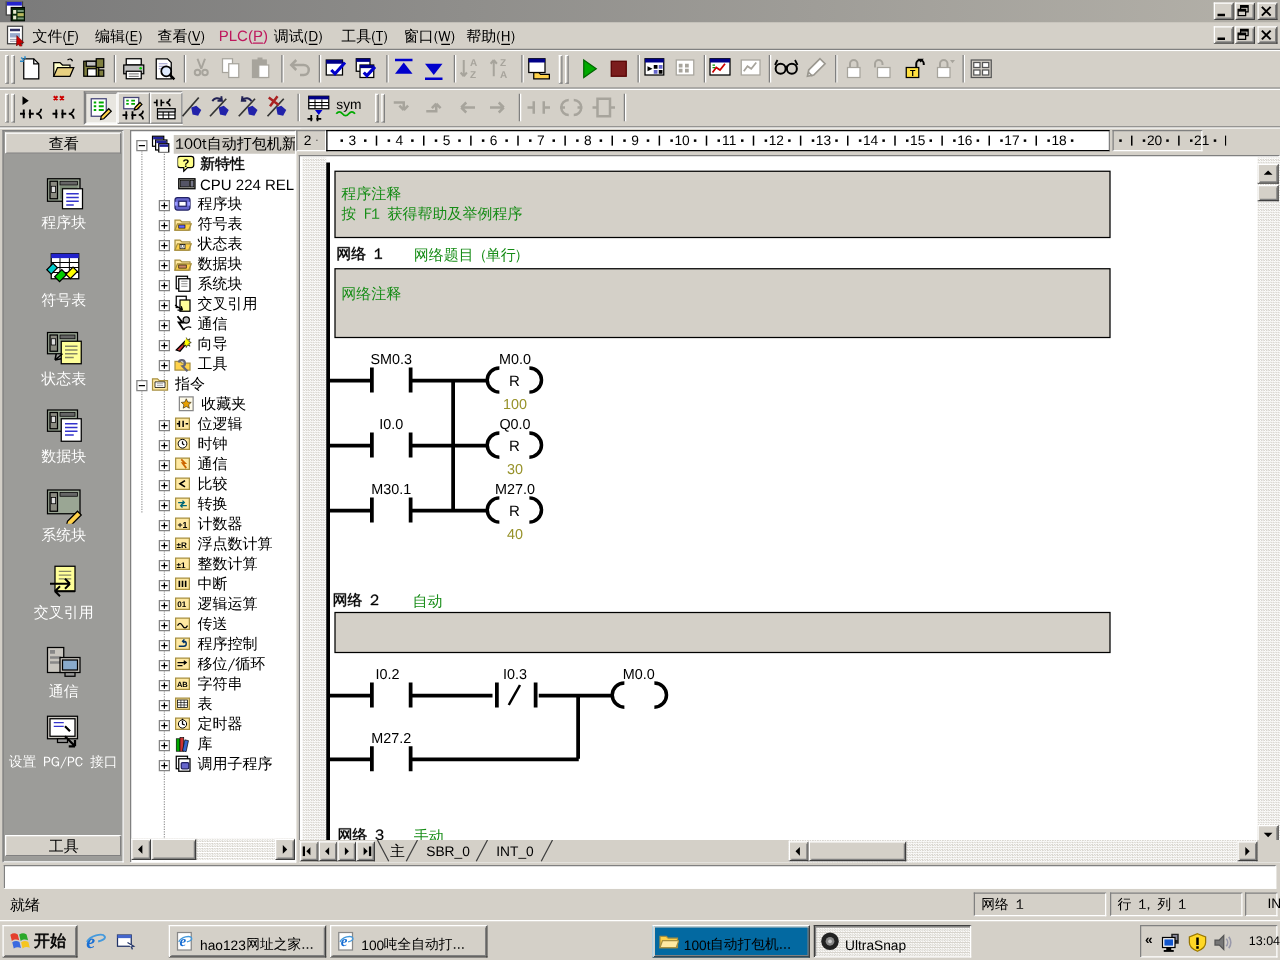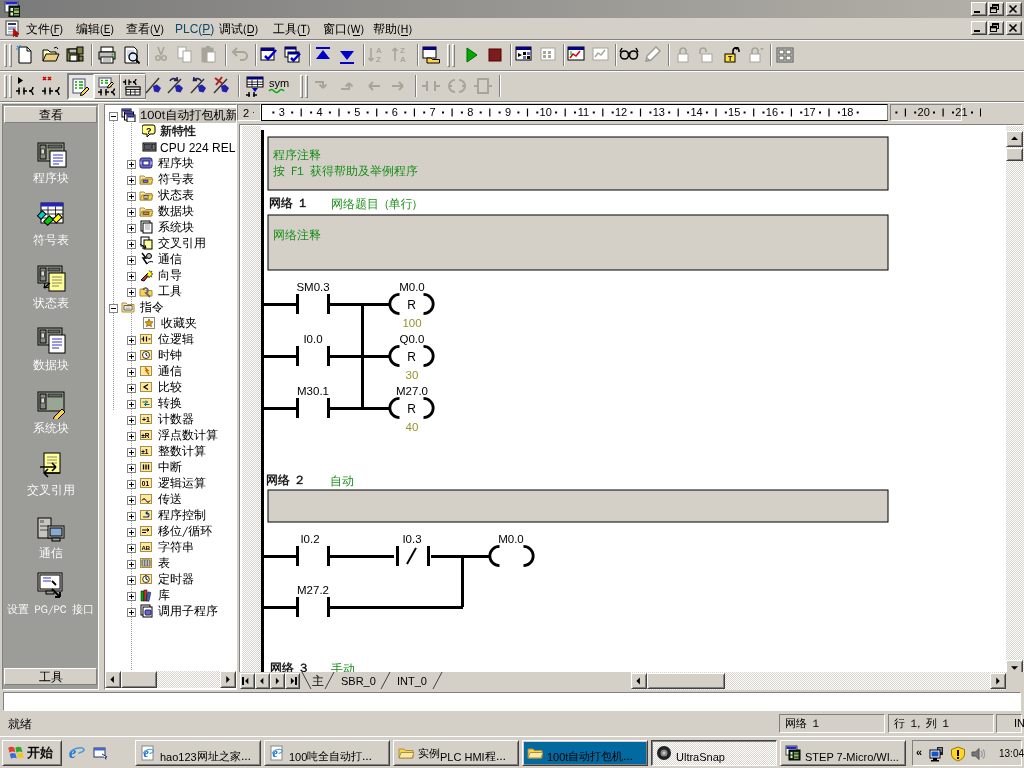--- a/index.html
+++ b/index.html
@@ -63,21 +63,21 @@
       </svg><div class="ab" style="left:27px;top:13px;width:7px;height:1px;background:#000"></div></div>
 <div class="ab" style="left:126px;top:4px"><svg width="38" height="14">
         <g fill="#000" transform="translate(0,11) scale(0.011719,-0.011719)">
           <use href="#g67e5" x="0"></use>
           <use href="#g770b" x="1024"></use>
           <use href="#g28" x="2048"></use>
           <use href="#g56" x="2355"></use>
           <use href="#g29" x="2928"></use>
         </g>
       </svg><div class="ab" style="left:27px;top:13px;width:7px;height:1px;background:#000"></div></div>
-<div class="ab" style="left:175px;top:4px;font-size:12px;color:#0c4a6e">PLC(<span style="text-decoration:underline">P</span>)</div>
+<div class="ab" style="left:175px;top:4px;font-size:12px;color:#be185d">PLC(<span style="text-decoration:underline">P</span>)</div>
 <div class="ab" style="left:219px;top:4px"><svg width="39" height="14">
         <g fill="#000" transform="translate(0,11) scale(0.011719,-0.011719)">
           <use href="#g8c03" x="0"></use>
           <use href="#g8bd5" x="1024"></use>
           <use href="#g28" x="2048"></use>
           <use href="#g44" x="2355"></use>
           <use href="#g29" x="3030"></use>
         </g>
       </svg><div class="ab" style="left:28px;top:13px;width:7px;height:1px;background:#000"></div></div>
 <div class="ab" style="left:273px;top:4px"><svg width="37" height="14">
@@ -1365,39 +1365,20 @@
             <use href="#g5168" x="1024"></use>
             <use href="#g81ea" x="2048"></use>
             <use href="#g52a8" x="3072"></use>
             <use href="#g6253" x="4096"></use>
             <use href="#g2e" x="5120"></use>
             <use href="#g2e" x="5427"></use>
             <use href="#g2e" x="5734"></use>
           </g>
         </svg></span>
     </div>
-    <div class="ab" style="left:393px;top:3px;width:126px;height:26px;background:#d4d0c8;border:1px solid;border-color:#fff #404040 #404040 #fff;box-shadow:inset 1px 1px 0 #d4d0c8, inset -1px -1px 0 #808080">
-      <span style="position:absolute;left:4px;top:4px"><svg width="16" height="16" viewBox="0 0 16 16">
-          <path d="M1 13 V4 h5 l1.5 1.5 H15 V13 z" fill="#ffd24a" stroke="#a89040"></path>
-          <path d="M1 13 L3 7.5 h13 L14 13 z" fill="#ffe9a2" stroke="#a89040"></path>
-        </svg></span>
-      <span style="position:absolute;left:24px;top:6px;white-space:nowrap;overflow:hidden;max-width:98px"><svg width="22" height="13">
-          <g fill="#000" transform="translate(0,10) scale(0.010742,-0.010742)">
-            <use href="#g5b9e" x="0"></use>
-            <use href="#g4f8b" x="1024"></use>
-          </g>
-        </svg><span style="font-size:11px">PLC HMI</span><svg style="vertical-align:-2px" width="21" height="13">
-          <g fill="#000" transform="translate(0,10) scale(0.010742,-0.010742)">
-            <use href="#g7a0b" x="0"></use>
-            <use href="#g2e" x="1024"></use>
-            <use href="#g2e" x="1331"></use>
-            <use href="#g2e" x="1638"></use>
-          </g>
-        </svg></span>
-    </div>
     <div class="ab" style="left:522px;top:3px;width:126px;height:26px;background:#0369a1;border:1px solid;border-color:#fff #404040 #404040 #fff;box-shadow:inset 1px 1px 0 #d4d0c8, inset -1px -1px 0 #808080">
       <span style="position:absolute;left:4px;top:4px"><svg width="16" height="16" viewBox="0 0 16 16">
           <path d="M1 13 V4 h5 l1.5 1.5 H15 V13 z" fill="#ffd24a" stroke="#a89040"></path>
           <path d="M1 13 L3 7.5 h13 L14 13 z" fill="#ffe9a2" stroke="#a89040"></path>
         </svg></span>
       <span style="position:absolute;left:24px;top:6px;white-space:nowrap;overflow:hidden;max-width:98px"><span style="font-size:11px">100t</span><svg style="vertical-align:-2px" width="65" height="13">
           <g fill="#000" transform="translate(0,10) scale(0.010742,-0.010742)">
             <use href="#g81ea" x="0"></use>
             <use href="#g52a8" x="1024"></use>
             <use href="#g6253" x="2048"></use>
@@ -1409,33 +1390,20 @@
           </g>
         </svg></span>
     </div>
     <div class="ab" style="left:651px;top:3px;width:126px;height:26px;background:conic-gradient(#fff 90deg,#d8d5ce 90deg 180deg,#fff 180deg 270deg,#d8d5ce 270deg) 0 0/2px 2px;border:1px solid;border-color:#404040 #fff #fff #404040;box-shadow:inset 1px 1px 0 #808080">
       <span style="position:absolute;left:4px;top:4px"><svg width="16" height="16" viewBox="0 0 16 16">
           <circle cx="8" cy="8" r="7" fill="#222"></circle>
           <circle cx="8" cy="8" r="3.5" fill="#888"></circle>
           <circle cx="8" cy="8" r="1.5" fill="#ccc"></circle>
         </svg></span>
       <span style="position:absolute;left:24px;top:6px;white-space:nowrap;overflow:hidden;max-width:98px"><span style="font-size:11px;color:#000">UltraSnap</span></span>
-    </div>
-    <div class="ab" style="left:780px;top:3px;width:126px;height:26px;background:#d4d0c8;border:1px solid;border-color:#fff #404040 #404040 #fff;box-shadow:inset 1px 1px 0 #d4d0c8, inset -1px -1px 0 #808080">
-      <span style="position:absolute;left:4px;top:4px"><svg width="16" height="16" viewBox="0 0 16 16">
-          <rect x="1" y="1" width="11" height="9" fill="#fff" stroke="#404040"></rect>
-          <rect x="1.5" y="1.5" width="10" height="2.5" fill="#22c"></rect>
-          <rect x="4" y="5" width="11" height="10" fill="#0a2a0a" stroke="#000"></rect>
-          <rect x="5.5" y="7" width="2" height="2.5" fill="#e8e8d0"></rect>
-          <rect x="5.5" y="10.5" width="2" height="2.5" fill="#e8e8d0"></rect>
-          <rect x="9" y="7" width="4.5" height="1.5" fill="#7a9a7a"></rect>
-          <rect x="9" y="9.5" width="4.5" height="2" fill="#b8b860"></rect>
-          <rect x="9" y="12.5" width="4.5" height="1.5" fill="#7a9a7a"></rect>
-        </svg></span>
-      <span style="position:absolute;left:24px;top:6px;white-space:nowrap;overflow:hidden;max-width:98px"><span style="font-size:11px;color:#000">STEP 7-Micro/WI...</span></span>
     </div>
     <div class="ab" style="left:912px;top:3px;width:110px;height:26px;border:1px solid;border-color:#808080 #fff #fff #808080">
       <span style="position:absolute;left:3px;top:5px;font-size:11px;font-weight:bold;color:#000">«</span>
       <svg class="ab" style="left:16px;top:5px" width="17" height="16" viewBox="0 0 17 16">
         <rect x="8" y="1" width="6" height="8" fill="#222"></rect>
         <rect x="9.2" y="2" width="3.6" height="4" fill="#889"></rect>
         <rect x="1" y="4" width="10" height="8" fill="#fff" stroke="#000"></rect>
         <rect x="2.5" y="5.5" width="7" height="5" fill="#15c"></rect>
         <rect x="4" y="12" width="4" height="2" fill="#000"></rect>
         <rect x="2" y="14" width="8" height="1.5" fill="#000"></rect>

